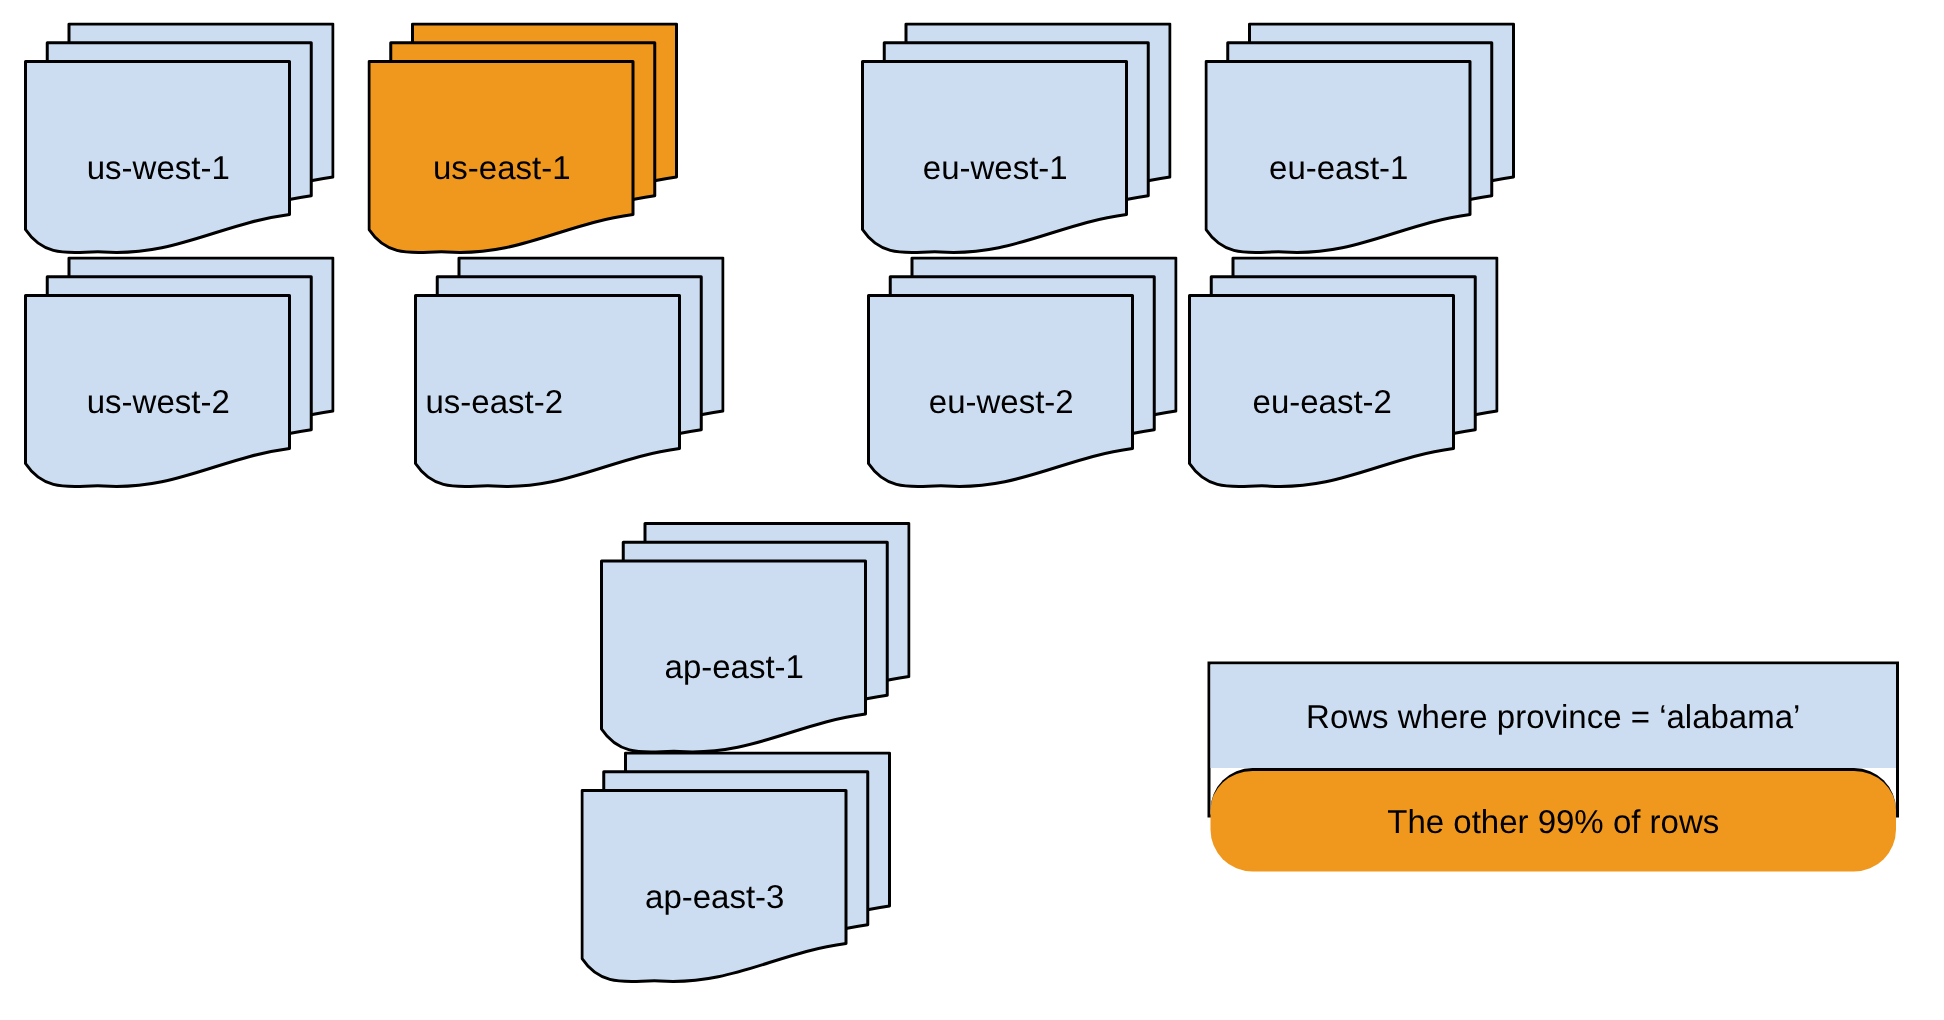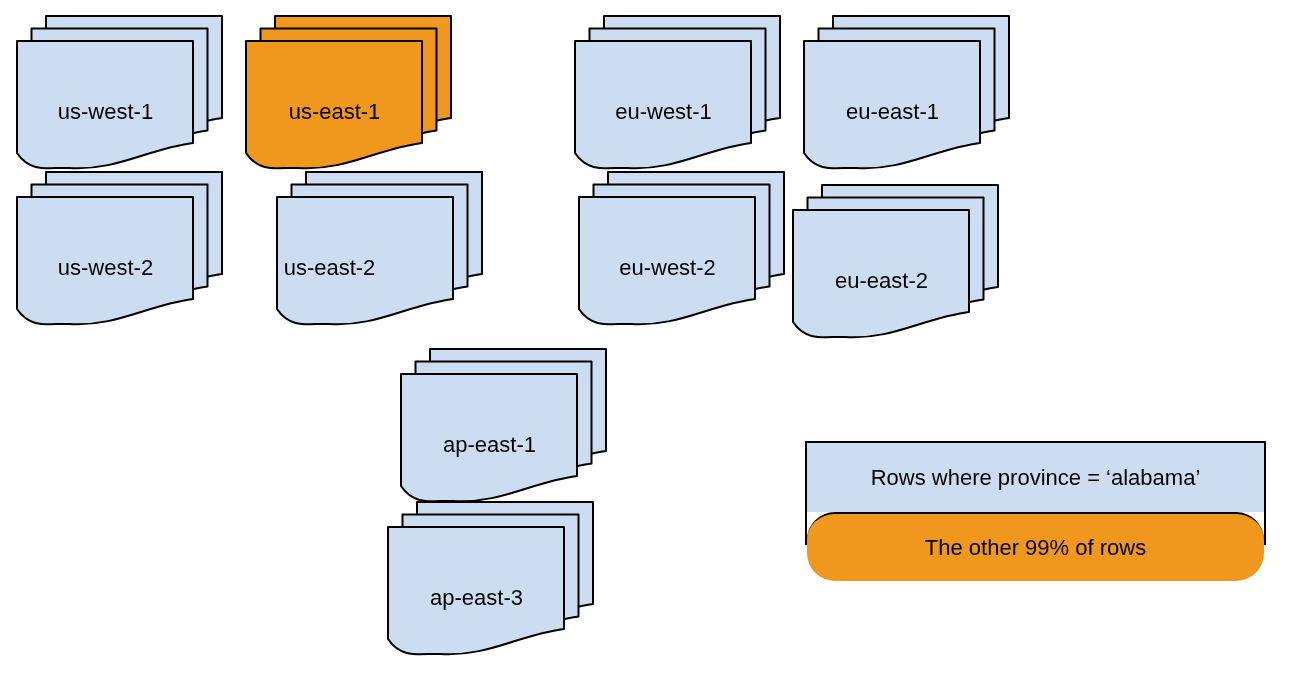--- a/index.html
+++ b/index.html
@@ -125,21 +125,21 @@
     <div class="stack-label">us-east-2</div>
   </div>
 
   <div class="stack blue" style="left:578px; top:171px;">
     <svg viewBox="0 0 207 160">
         <use href="#sym-doc-stack" xlink:href="#sym-doc-stack"></use>
       </svg>
     <div class="stack-label">eu-west-2</div>
   </div>
 
-  <div class="stack blue" style="left:792px; top:184px;">
+  <div class="stack blue" style="left:792px; top:171px;">
     <svg viewBox="0 0 207 160">
         <use href="#sym-doc-stack" xlink:href="#sym-doc-stack"></use>
       </svg>
     <div class="stack-label">eu-east-2</div>
   </div>
 
   <div class="stack blue" style="left:400px; top:348px;">
     <svg viewBox="0 0 207 160">
         <use href="#sym-doc-stack" xlink:href="#sym-doc-stack"></use>
       </svg>

